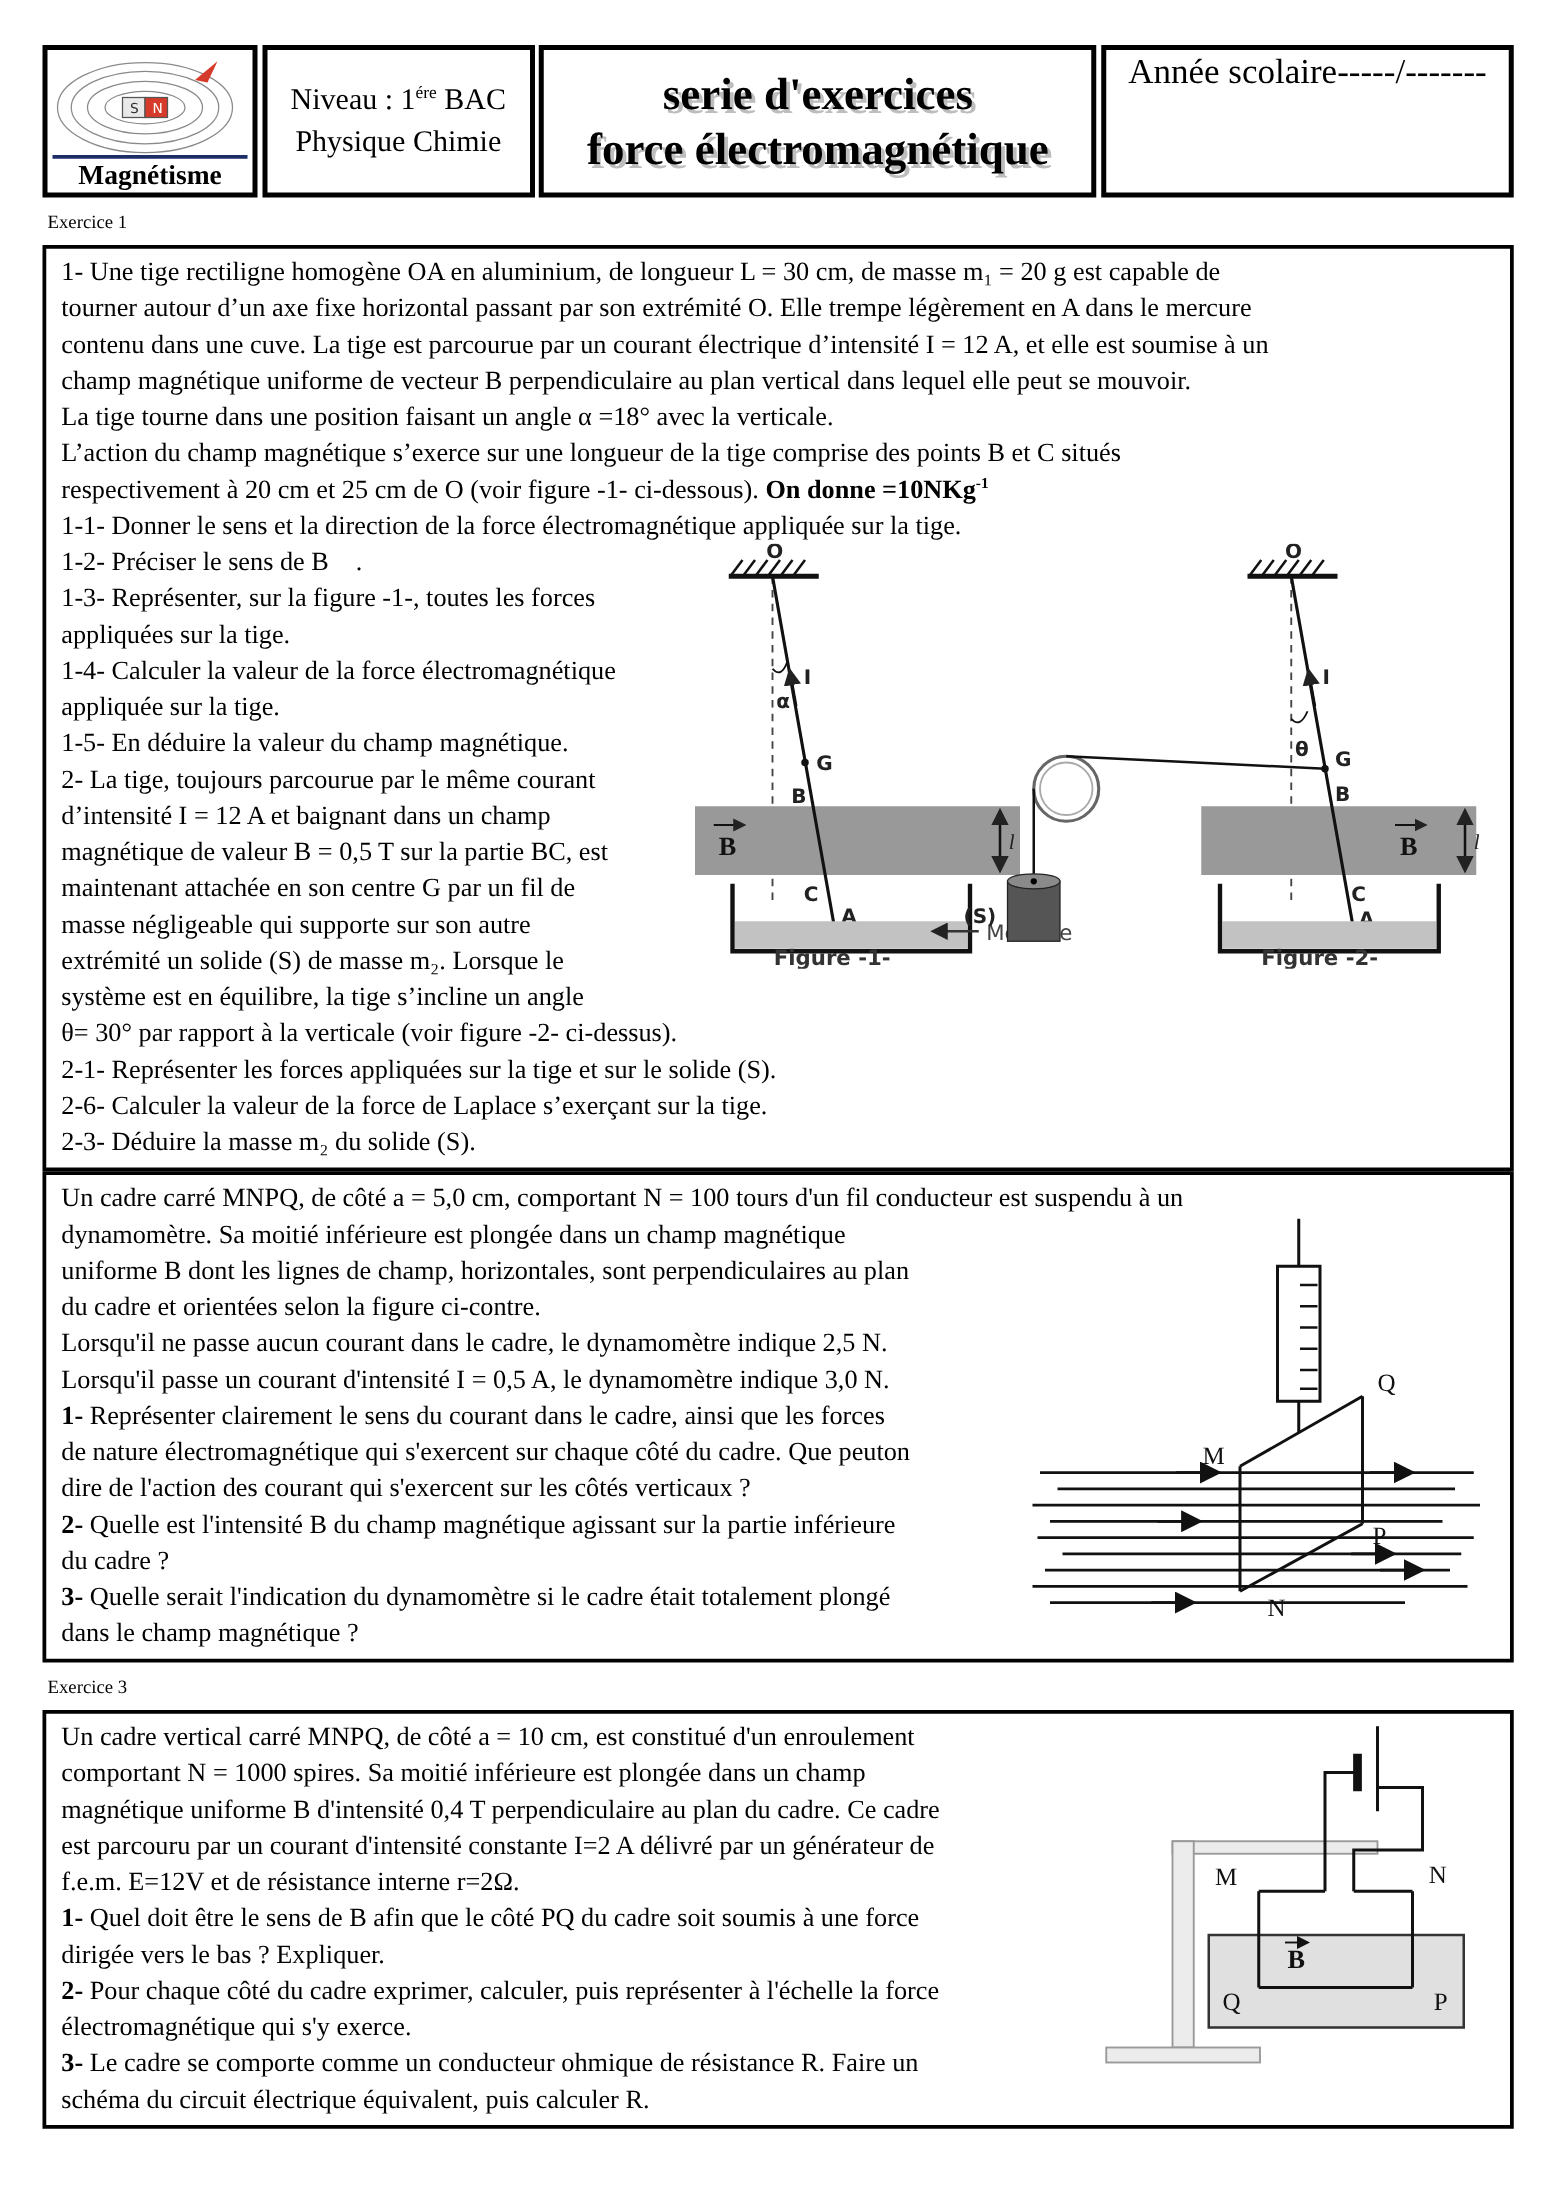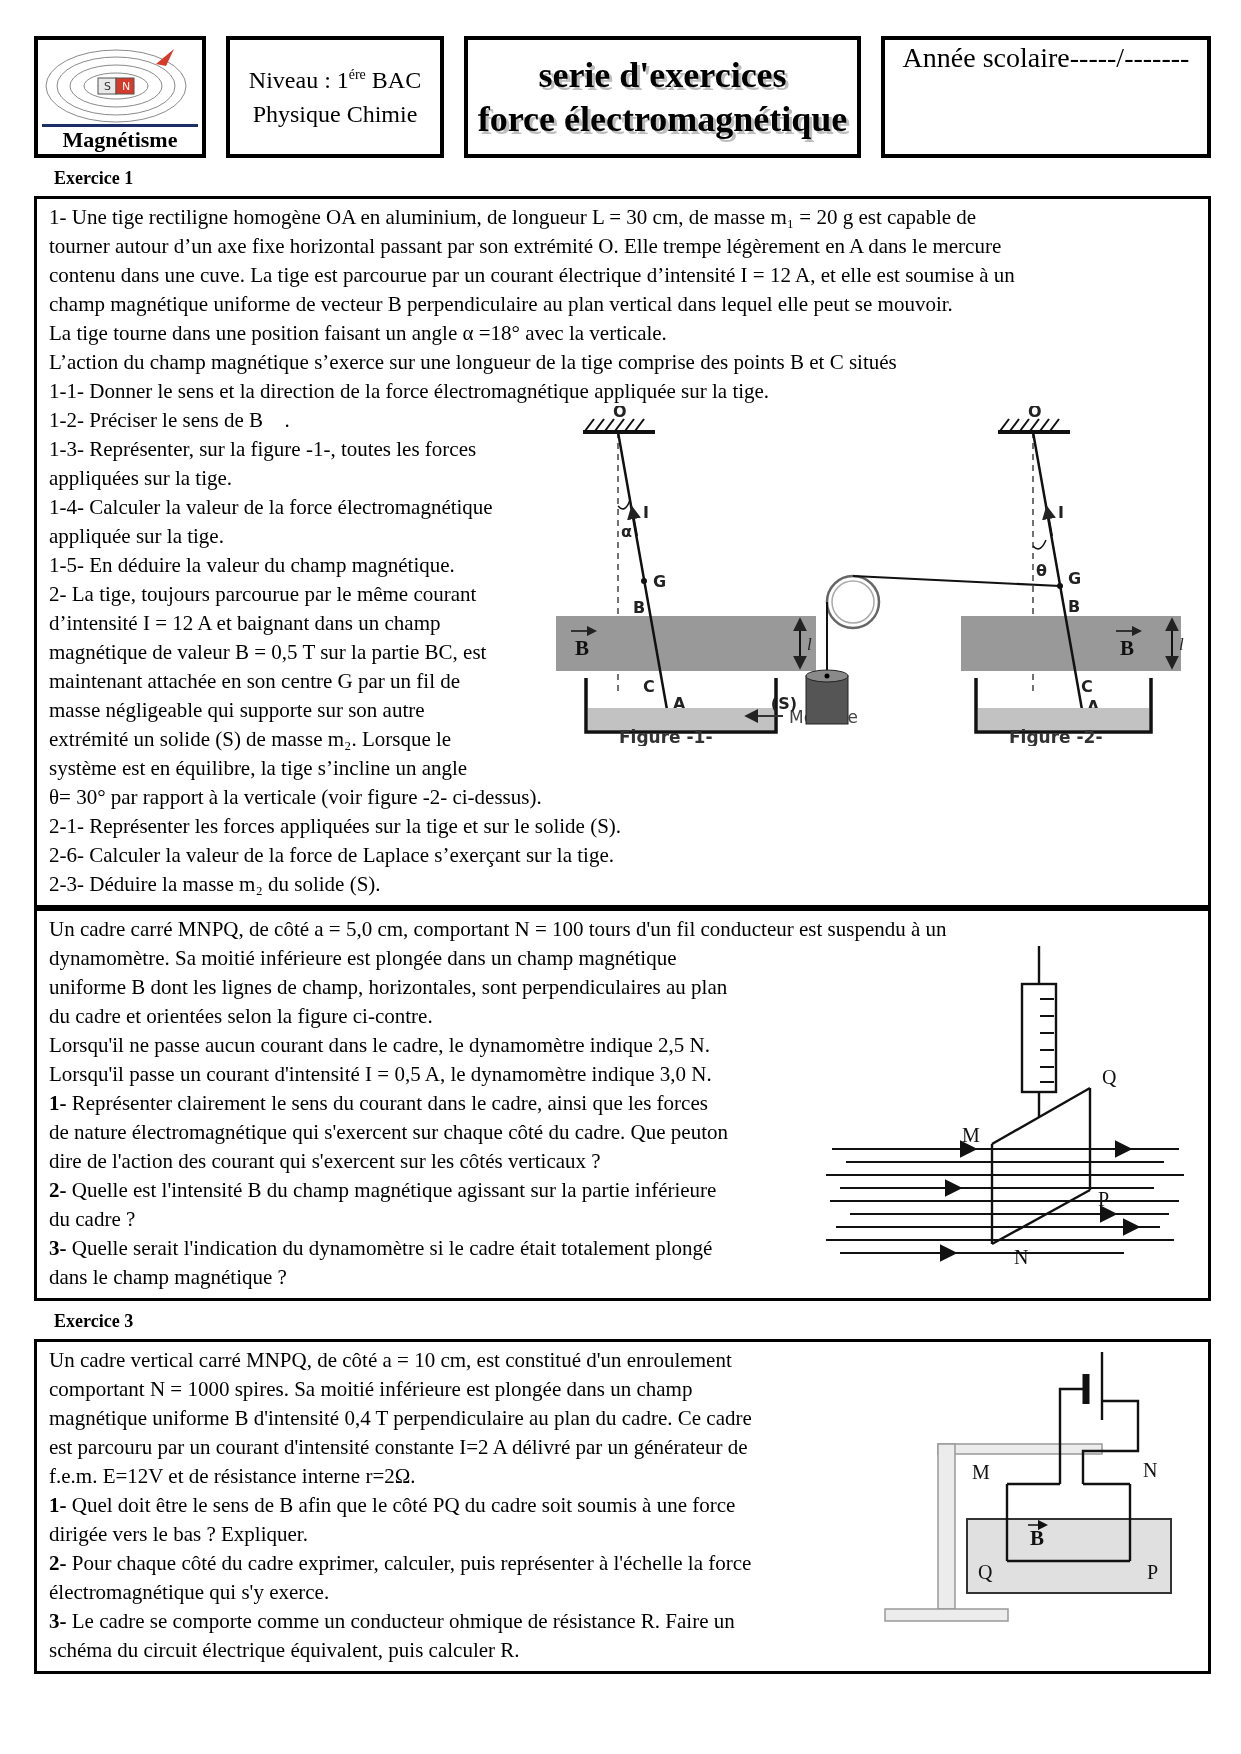--- a/index.html
+++ b/index.html
@@ -10,26 +10,26 @@
     color:#000; font-size:21px; line-height:29px;
   }
   .page { padding:36px 30px 0 34px; }
 
   
   .hdr { display:flex; justify-content:space-between; align-items:stretch; height:122px; }
   .cell { border:4px solid #000; background:#fff; }
   .logo-cell { width:172px; display:flex; flex-direction:column; align-items:center; justify-content:flex-end; padding:2px 4px 1px; }
   .logo-cap { width:100%; text-align:center; font-weight:bold; font-size:22px; line-height:26px; border-top:3px solid #1d2d66; }
   .niveau-cell { width:218px; display:flex; flex-direction:column; justify-content:center; text-align:center; font-size:24px; line-height:34px; }
-  .title-cell { width:397px; display:flex; flex-direction:column; justify-content:center; text-align:center; font-size:36px; line-height:44px; font-weight:bold; text-shadow:3px 3px 0 #bdbdbd; }
+  .title-cell { width:446px; display:flex; flex-direction:column; justify-content:center; text-align:center; font-size:36px; line-height:44px; font-weight:bold; text-shadow:3px 3px 0 #bdbdbd; }
   .annee-cell { width:330px; display:flex; flex-direction:row; justify-content:center; text-align:center; font-size:28px; line-height:36px; }
   sup.s { font-size:0.58em; vertical-align:super; line-height:0; }
 
   
-  .xhead { font-weight:bold; font-size:18px; margin:6px 0 3px 20px; }
+  .xhead { font-weight:normal; font-size:15px; margin:6px 0 3px 4px; }
   .xbox { border:3px solid #000; padding:4px 12px 6px 12px; overflow:hidden; }
   .ml { white-space:pre-line; }
   .bq { font-weight:bold; }
   .fig-right { float:right; }
   .fig1-wrap { width:665px; height:340px; margin-left:6px; }
   .fig2-wrap { width:372px; height:348px; margin-left:6px; }
   .fig3-wrap { width:336px; height:292px; margin-left:6px; }
 
   svg text { font-family:"DejaVu Sans","Liberation Sans",sans-serif; }
   text.lab { font-size:16px; font-weight:bold; fill:#222; }
@@ -80,20 +80,21 @@
   </div>
 
   <div class="xhead">Exercice 1</div>
   <div class="xbox">
     <div class="ml">1- Une tige rectiligne homogène OA en aluminium, de longueur L = 30 cm, de masse m₁ = 20 g est capable de
 tourner autour d’un axe fixe horizontal passant par son extrémité O. Elle trempe légèrement en A dans le mercure
 contenu dans une cuve. La tige est parcourue par un courant électrique d’intensité I = 12 A, et elle est soumise à un
 champ magnétique uniforme de vecteur B perpendiculaire au plan vertical dans lequel elle peut se mouvoir.
 La tige tourne dans une position faisant un angle α =18° avec la verticale.
 L’action du champ magnétique s’exerce sur une longueur de la tige comprise des points B et C situés</div>
+    <div class="ln"><span>respectivement  à 20 cm et 25 cm de O (voir figure -1- ci-dessous). </span><span class="bq">On donne =10NKg</span><sup class="s bq">-1</sup></div>
     <div class="ln">1-1- Donner le sens et la direction de la force électromagnétique appliquée sur la tige.</div>
 
     <div class="fig-right fig1-wrap">
       <svg width="665" height="340" viewBox="0 0 665 340">
         <defs>
           <marker id="ar1" viewBox="0 0 10 10" refX="8" refY="5" markerWidth="7" markerHeight="7" orient="auto-start-reverse">
             <path d="M0,0 L10,5 L0,10 z" fill="#222"></path>
           </marker>
         </defs>
 

